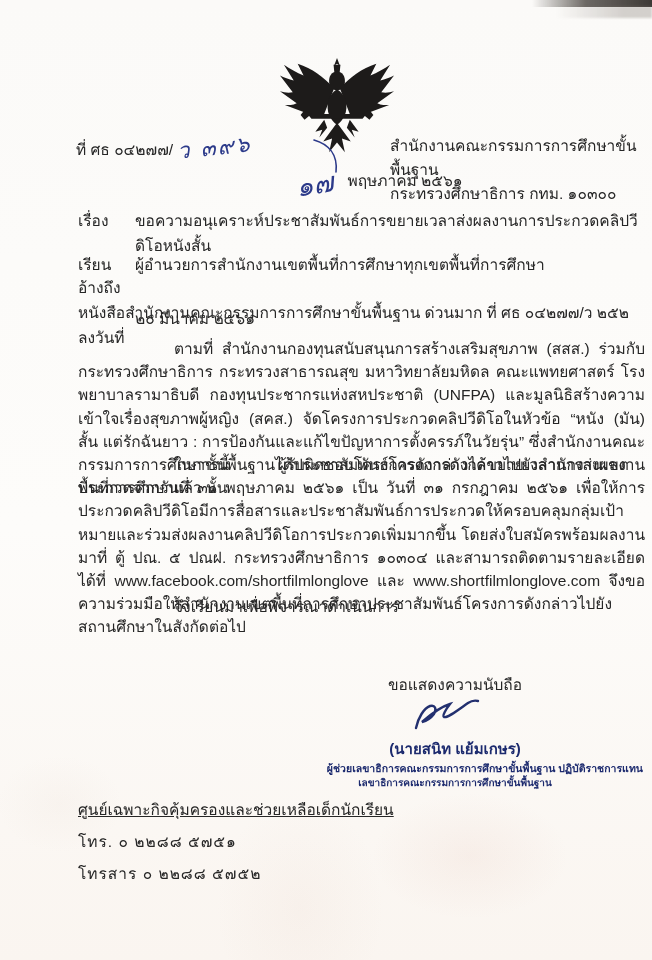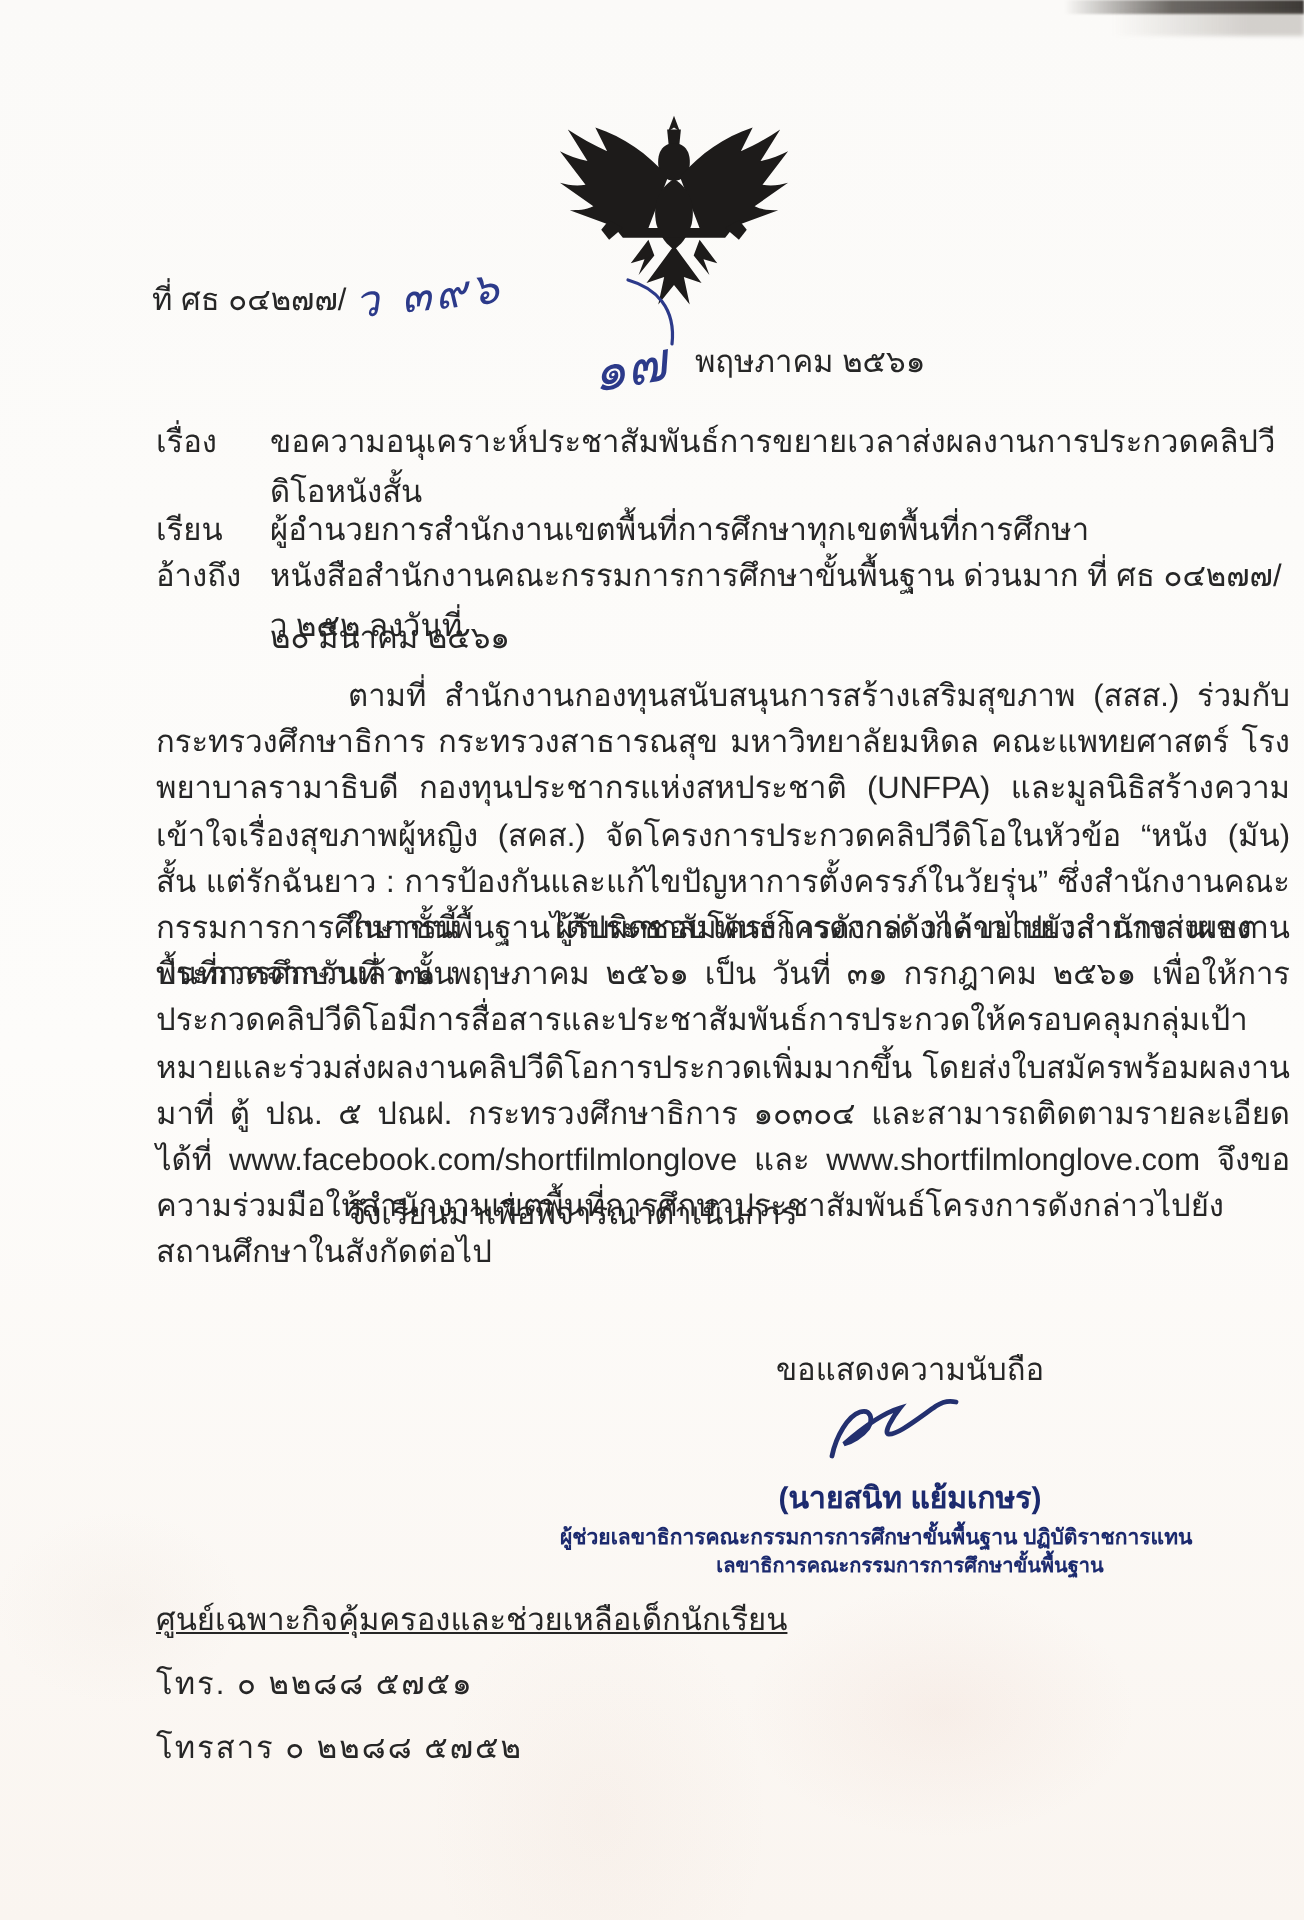--- a/index.html
+++ b/index.html
@@ -42,33 +42,33 @@
   .org-block{left:390px;top:134px;width:256px;font-size:15.5px;line-height:24px;}
   .date-line{left:296px;top:168px;display:flex;align-items:flex-end;gap:14px;}
   .hand-date{font-size:27px;transform:rotate(-10deg);display:inline-block;line-height:20px;}
   .date-text{font-size:15.5px;padding-bottom:2px;}
   .flourish{position:absolute;left:308px;top:138px;width:40px;height:46px;}
   .row{left:78px;font-size:15.5px;display:flex;}
   .row .lbl{width:57px;flex:none;}
   .row .val{flex:1;}
   .subject{top:208px;width:566px;}
   .to{top:252px;width:566px;}
-  .refline{top:275px;width:566px;}
+  .refline{top:275px;width:566px;flex-direction:column;}
   .refline2{left:135px;top:306px;font-size:15.5px;}
   .para{
     left:78px;width:567px;font-size:15.5px;line-height:23.2px;
     text-align:justify;text-indent:96px;
   }
   .para1{top:337px;}
   .para2{top:453px;}
   .closing{left:174px;top:594px;font-size:15.5px;}
   .respect{left:330px;top:672px;width:250px;text-align:center;font-size:15.5px;}
   .sig{left:408px;top:698px;width:84px;height:38px;}
   .signer-name{left:320px;top:737px;width:270px;text-align:center;font-size:15px;font-weight:bold;color:#1c2a6e;}
-  .signer-title1{left:280px;top:760px;width:350px;text-align:left;font-size:10.5px;font-weight:bold;color:#1c2a6e;}
+  .signer-title1{left:293px;top:760px;width:350px;text-align:right;font-size:10.5px;font-weight:bold;color:#1c2a6e;}
   .signer-title2{left:280px;top:775px;width:350px;text-align:center;font-size:10px;font-weight:bold;color:#1c2a6e;}
   .footer-unit{left:78px;top:797px;font-size:15.5px;text-decoration:underline;}
   .footer-tel{left:78px;top:829px;font-size:15.5px;letter-spacing:1px;}
   .footer-fax{left:78px;top:861px;font-size:15.5px;letter-spacing:1px;}
 </style>
 </head>
 <body>
 
 <div class="page">
 
@@ -98,20 +98,24 @@
       <path d="M60,67 L74,86 L65,83 L68,97 L60,87 L52,97 L55,83 L46,86 Z"></path>
       <path d="M47,64 L38,76 L45,74 L42,82 L50,72 Z"></path>
       <path d="M73,64 L82,76 L75,74 L78,82 L70,72 Z"></path>
     </g>
   </svg>
 
   <div class="abs ref-no">
     <span>ที่ ศธ ๐๔๒๗๗/</span><span class="hand hand-ref">ว ๓๙๖</span>
   </div>
 
+  <div class="abs org-block">
+    <div>สำนักงานคณะกรรมการการศึกษาขั้นพื้นฐาน</div>
+    <div>กระทรวงศึกษาธิการ กทม. ๑๐๓๐๐</div>
+  </div>
 
   <svg class="flourish" viewBox="0 0 40 46" aria-hidden="true">
     <path d="M6,2 C20,6 30,16 28,34" fill="none" stroke="#2c3a8a" stroke-width="1.6" stroke-linecap="round"></path>
   </svg>
 
   <div class="abs date-line">
     <span class="hand hand-date">๑๗</span>
     <span class="date-text">พฤษภาคม ๒๕๖๑</span>
   </div>
 

